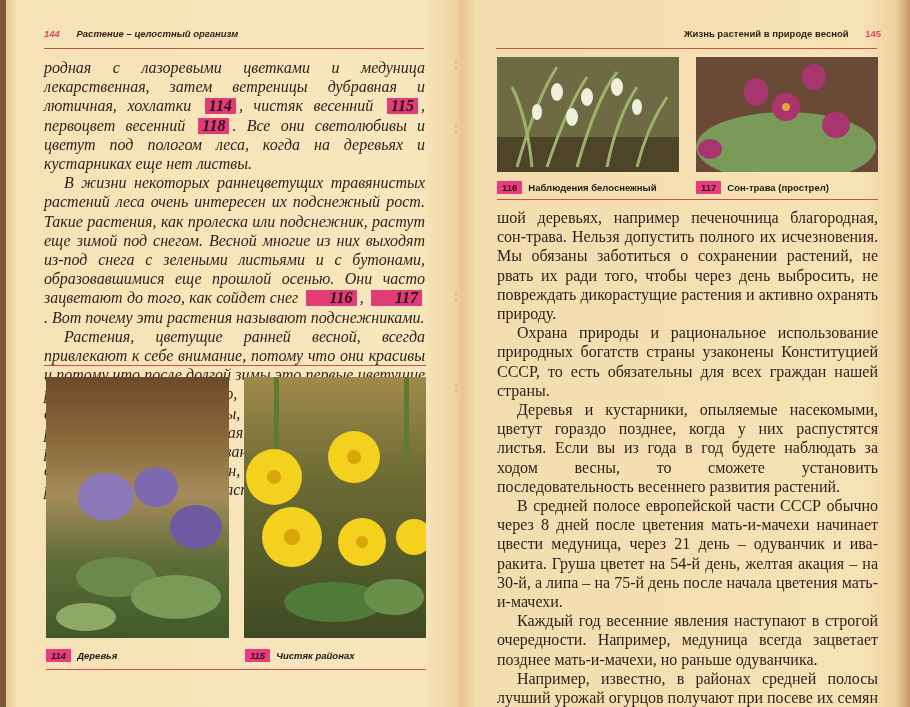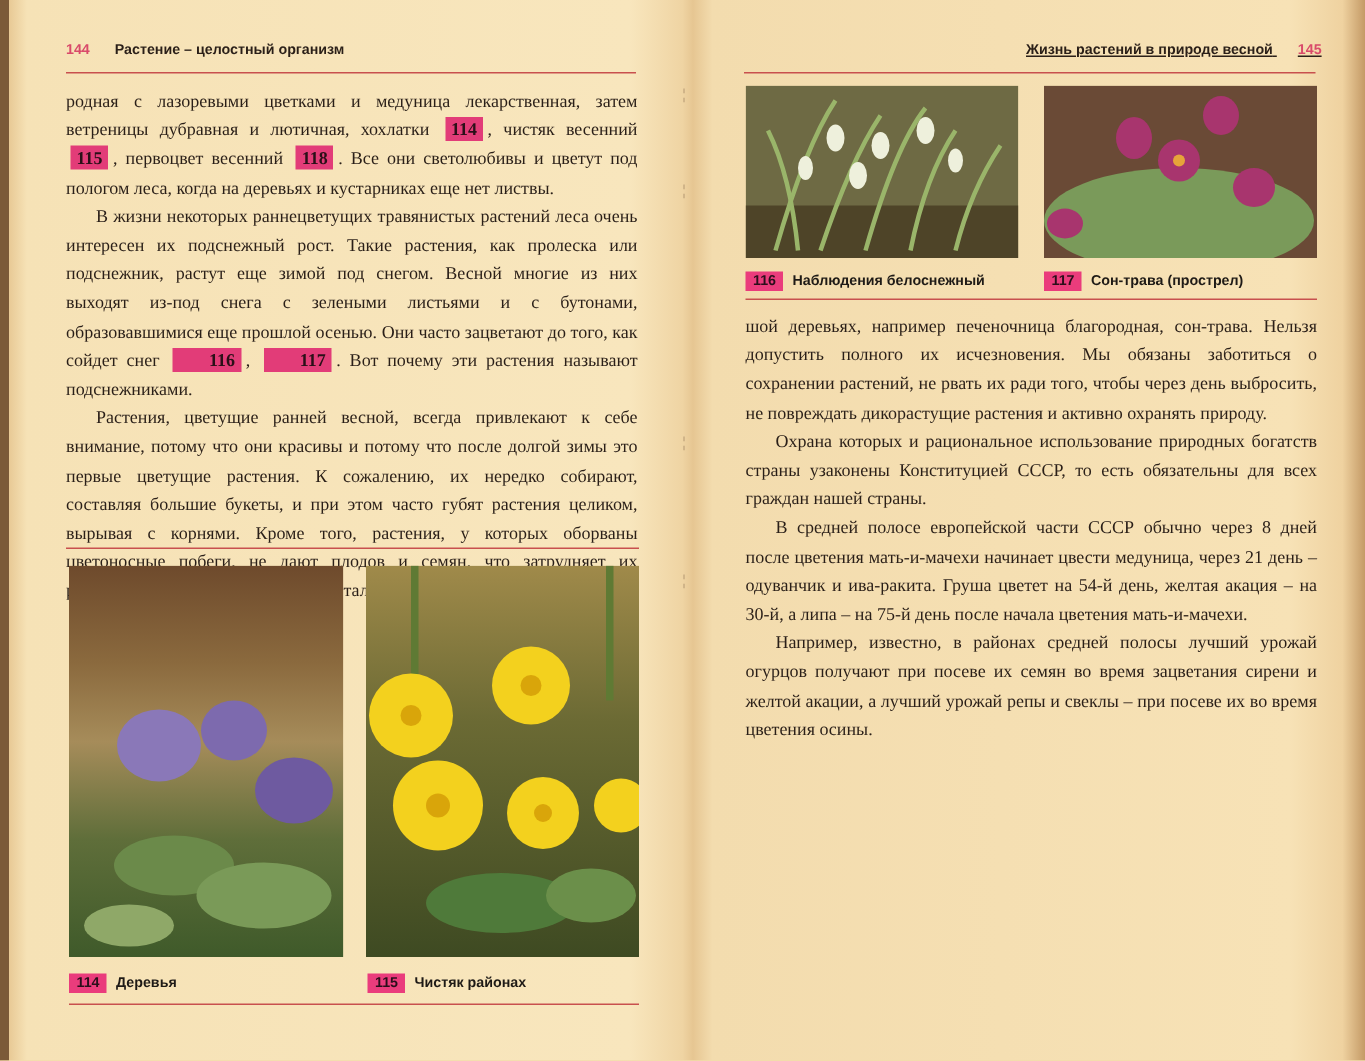--- a/index.html
+++ b/index.html
@@ -5,28 +5,28 @@
   html, body { margin:0; padding:0; }
   body {
     width:910px; height:707px; overflow:hidden; position:relative;
     background:#f3dcaa;
     font-family:"Liberation Serif","DejaVu Serif",serif;
     color:#2a1f18;
   }
   .spread { position:absolute; inset:0; background:linear-gradient(90deg,#c9a36e 0px,#e8c995 6px,#f6e2b6 18px,#f8e6bd 420px,#efd4a3 455px,#e6c692 462px,#f3dcae 475px,#f7e2b6 860px,#efd2a0 895px,#c49a66 910px); }
   .left-edge { position:absolute; left:0; top:0; width:6px; height:707px; background:#7b5a38; }
   .page { position:absolute; top:0; height:707px; }
-  .page.left { left:0; width:460px; }
+  .page.left { left:0; width:460px;font-style:italic; }
   .page.right { left:460px; width:450px; }
 
   .running-head { position:absolute; top:28px; font-family:"Liberation Sans","DejaVu Sans",sans-serif; font-size:9.5px; font-weight:bold; color:#2a1f18; }
   .pagenum { color:#d94a6a; font-weight:bold; }
   .rule { position:absolute; height:1px; background:#c8504e; }
 
-  .text { position:absolute; font-size:12px; line-height:19.2px; text-align:justify; }
+  .text { position:absolute; font-size:16px; line-height:19.2px; text-align:justify; }
   .text p { margin:0; }
   .text p.indent { text-indent:20px; }
   .ref { display:inline-block; background:#e23c78; color:#2a1018; font-weight:bold; padding:0 4px; line-height:16px; margin:0 3px; }
 
   .photo { position:absolute; overflow:hidden; }
   .caption { position:absolute; font-family:"Liberation Sans","DejaVu Sans",sans-serif; font-size:9.5px; font-weight:bold; display:flex; align-items:center; gap:6px; color:#1e1a16; }
   .caption .num { background:#ea3c7c; color:#2a0e1a; padding:1px 5px; font-size:9.5px; }
   .mark { position:absolute; color:#a58a66; font-size:10px; }
 </style>
 </head>
@@ -110,21 +110,21 @@
   </div>
   <div class="rule" style="left:46px; top:669px; width:380px;"></div>
 </div>
 
 <div class="mark" style="left:455px; top:58px;">¦</div>
 <div class="mark" style="left:455px; top:122px;">¦</div>
 <div class="mark" style="left:455px; top:290px;">¦</div>
 <div class="mark" style="left:455px; top:382px;">¦</div>
 
 <div class="page right">
-  <div class="running-head" style="left:224px; top:28px;text-decoration:underline;">
+  <div class="running-head" style="left:224px; top:28px;">
     <span>Жизнь растений в природе весной</span>
     <span class="pagenum" style="margin-left:14px;">145</span>
   </div>
   <div class="rule" style="left:36px; top:48px; width:381px;"></div>
 
   <div class="photo" style="left:37px; top:57px; width:182px; height:115px;">
     <svg width="182" height="115" viewBox="0 0 182 115">
       <rect width="182" height="115" fill="#6e6a44"></rect>
       <rect y="80" width="182" height="35" fill="#4e4428"></rect>
       <g stroke="#9ab56a" stroke-width="3" fill="none">
@@ -165,17 +165,19 @@
     <span>Наблюдения белоснежный</span>
   </div>
   <div class="caption" style="left:236px; top:181px;">
     <span class="num">117</span>
     <span>Сон-трава (прострел)</span>
   </div>
   <div class="rule" style="left:37px; top:199px; width:381px;"></div>
 
   <div class="text" id="right-text" style="left:37px; top:208px; width:381px;">
       <p>шой деревьях, например печеночница благородная, сон-трава. Нельзя допустить полного их исчезновения. Мы обязаны заботиться о сохранении растений, не рвать их ради того, чтобы через день выбросить, не повреждать дикорастущие растения и активно охранять природу.</p>
-      <p class="indent">Охрана которых и рациональное использование природных богатств страны узаконены Конституцией СССР, то есть обязательны для всех граждан нашей страны.</p>
+      <p class="indent">Охрана природы и рациональное использование природных богатств страны узаконены Конституцией СССР, то есть обязательны для всех граждан нашей страны.</p>
+      <p class="indent">Деревья и кустарники, опыляемые насекомыми, цветут гораздо позднее, когда у них распустятся листья. Если вы из года в год будете наблюдать за ходом весны, то сможете установить последовательность весеннего развития растений.</p>
       <p class="indent">В средней полосе европейской части СССР обычно через 8 дней после цветения мать-и-мачехи начинает цвести медуница, через 21 день – одуванчик и ива-ракита. Груша цветет на 54-й день, желтая акация – на 30-й, а липа – на 75-й день после начала цветения мать-и-мачехи.</p>
+      <p class="indent">Каждый год весенние явления наступают в строгой очередности. Например, медуница всегда зацветает позднее мать-и-мачехи, но раньше одуванчика.</p>
       <p class="indent">Например, известно, в районах средней полосы лучший урожай огурцов получают при посеве их семян во время зацветания сирени и желтой акации, а лучший урожай репы и свеклы – при посеве их во время цветения осины.</p>
     </div>
 </div>
 
 </body></html>

